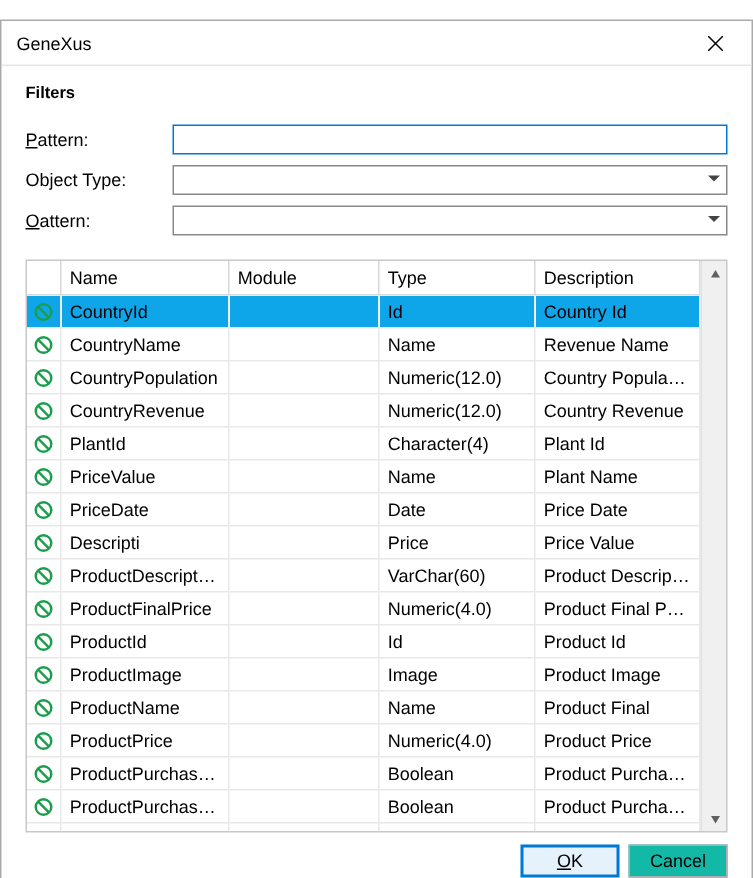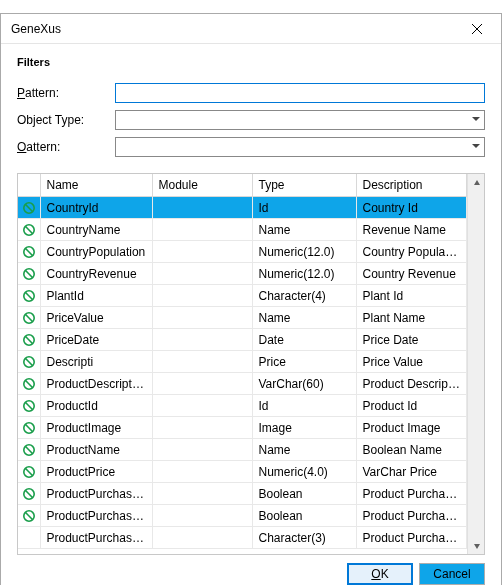--- a/index.html
+++ b/index.html
@@ -164,21 +164,21 @@
   .buttons {
     display: flex;
     justify-content: flex-end;
     gap: 6px;
     padding: 8px 0 6px 0;
   }
   .btn {
     min-width: 66px;
     height: 22px;
     border: 1px solid #adadad;
-    background: #0ea5e9;
+    background: #14b8a6;
     font-family: inherit;
     font-size: 12px;
     cursor: pointer;
     display: inline-flex;
     align-items: center;
     justify-content: center;
   }
   .btn.default {
     border: 2px solid #0078d7;
     background: #e5f1fb;
@@ -344,20 +344,30 @@
                 <td>ProductDescription</td>
                 <td></td>
                 <td>VarChar(60)</td>
                 <td>Product Descripti...</td>
               </tr>
               <tr>
                 <td class="icon-cell"><span class="attr-icon"><svg viewBox="0 0 14 14">
                       <circle cx="7" cy="7" r="5.2" fill="none" stroke="#1a9e4b" stroke-width="1.6"></circle>
                       <line x1="3.3" y1="3.3" x2="10.7" y2="10.7" stroke="#1a9e4b" stroke-width="1.6"></line>
                     </svg></span></td>
+                <td>ProductFinalPrice</td>
+                <td></td>
+                <td>Numeric(4.0)</td>
+                <td>Product Final Pri...</td>
+              </tr>
+              <tr>
+                <td class="icon-cell"><span class="attr-icon"><svg viewBox="0 0 14 14">
+                      <circle cx="7" cy="7" r="5.2" fill="none" stroke="#1a9e4b" stroke-width="1.6"></circle>
+                      <line x1="3.3" y1="3.3" x2="10.7" y2="10.7" stroke="#1a9e4b" stroke-width="1.6"></line>
+                    </svg></span></td>
                 <td>ProductId</td>
                 <td></td>
                 <td>Id</td>
                 <td>Product Id</td>
               </tr>
               <tr>
                 <td class="icon-cell"><span class="attr-icon"><svg viewBox="0 0 14 14">
                       <circle cx="7" cy="7" r="5.2" fill="none" stroke="#1a9e4b" stroke-width="1.6"></circle>
                       <line x1="3.3" y1="3.3" x2="10.7" y2="10.7" stroke="#1a9e4b" stroke-width="1.6"></line>
                     </svg></span></td>
@@ -367,31 +377,31 @@
                 <td>Product Image</td>
               </tr>
               <tr>
                 <td class="icon-cell"><span class="attr-icon"><svg viewBox="0 0 14 14">
                       <circle cx="7" cy="7" r="5.2" fill="none" stroke="#1a9e4b" stroke-width="1.6"></circle>
                       <line x1="3.3" y1="3.3" x2="10.7" y2="10.7" stroke="#1a9e4b" stroke-width="1.6"></line>
                     </svg></span></td>
                 <td>ProductName</td>
                 <td></td>
                 <td>Name</td>
-                <td>Boolean Name</td>
+                <td>Product Final</td>
               </tr>
               <tr>
                 <td class="icon-cell"><span class="attr-icon"><svg viewBox="0 0 14 14">
                       <circle cx="7" cy="7" r="5.2" fill="none" stroke="#1a9e4b" stroke-width="1.6"></circle>
                       <line x1="3.3" y1="3.3" x2="10.7" y2="10.7" stroke="#1a9e4b" stroke-width="1.6"></line>
                     </svg></span></td>
                 <td>ProductPrice</td>
                 <td></td>
                 <td>Numeric(4.0)</td>
-                <td>VarChar Price</td>
+                <td>Product Price</td>
               </tr>
               <tr>
                 <td class="icon-cell"><span class="attr-icon"><svg viewBox="0 0 14 14">
                       <circle cx="7" cy="7" r="5.2" fill="none" stroke="#1a9e4b" stroke-width="1.6"></circle>
                       <line x1="3.3" y1="3.3" x2="10.7" y2="10.7" stroke="#1a9e4b" stroke-width="1.6"></line>
                     </svg></span></td>
                 <td>ProductPurchaseA...</td>
                 <td></td>
                 <td>Boolean</td>
                 <td>Product Purchas...</td>

